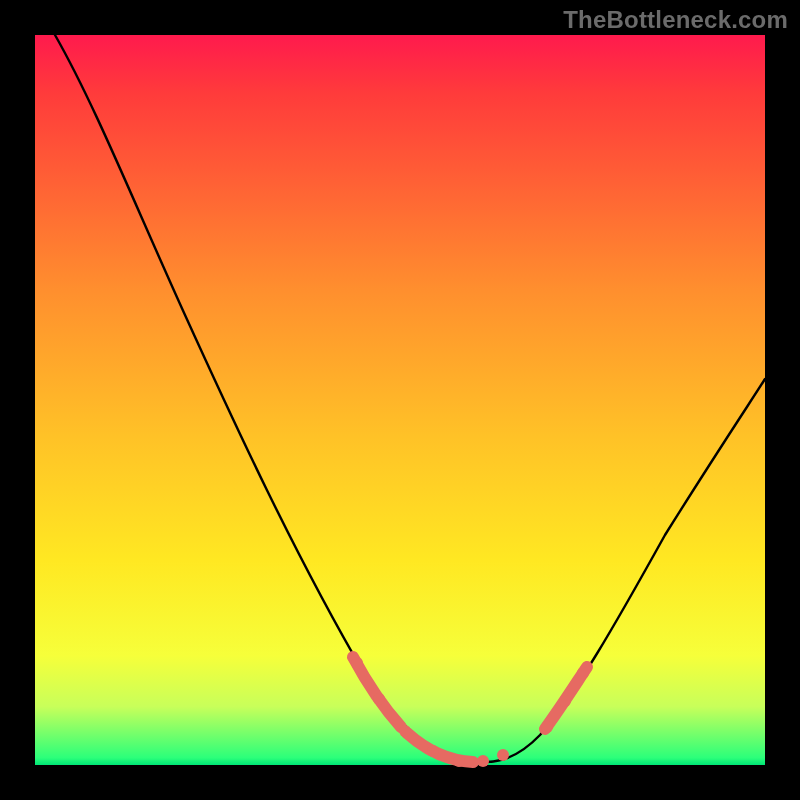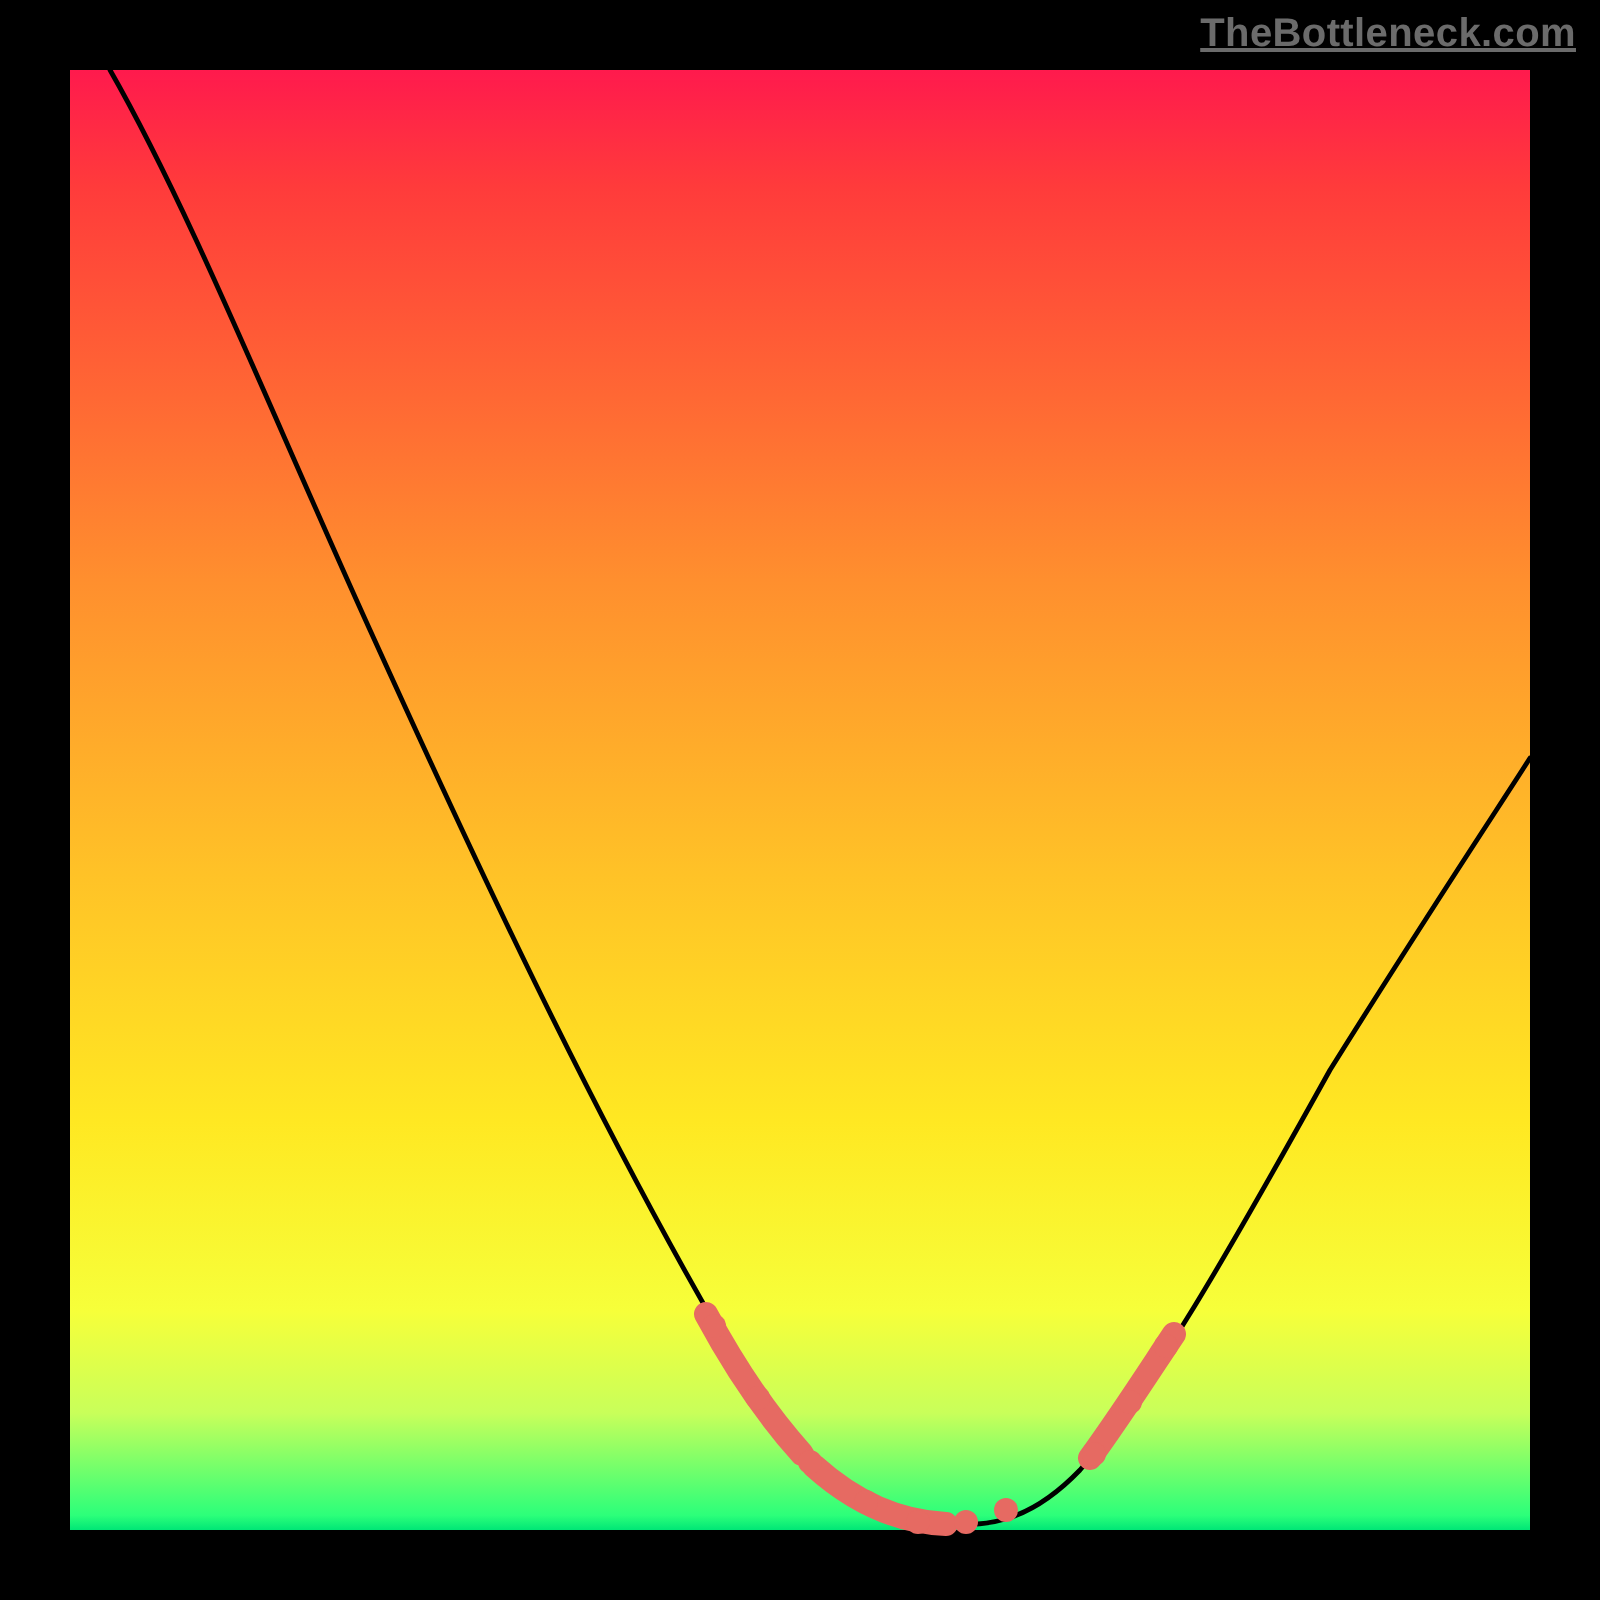--- a/index.html
+++ b/index.html
@@ -35,25 +35,24 @@
       #f6ff3a 85%,
       #c8ff5a 92%,
       #2cff7a 99%,
       #00e676 100%);
   }
   .watermark {
     position: absolute;
     top: 6px;
     right: 12px;
     color: #6b6b6b;
-    font-size: 20px;
+    font-size: 24px;
     font-weight: 600;
     letter-spacing: 0.2px;
     user-select: none;
-    text-decoration: underline;
   }
   svg.curve {
     position: absolute;
     top: 0;
     left: 0;
     width: 730px;
     height: 730px;
     overflow: visible;
   }
   .black-line {

